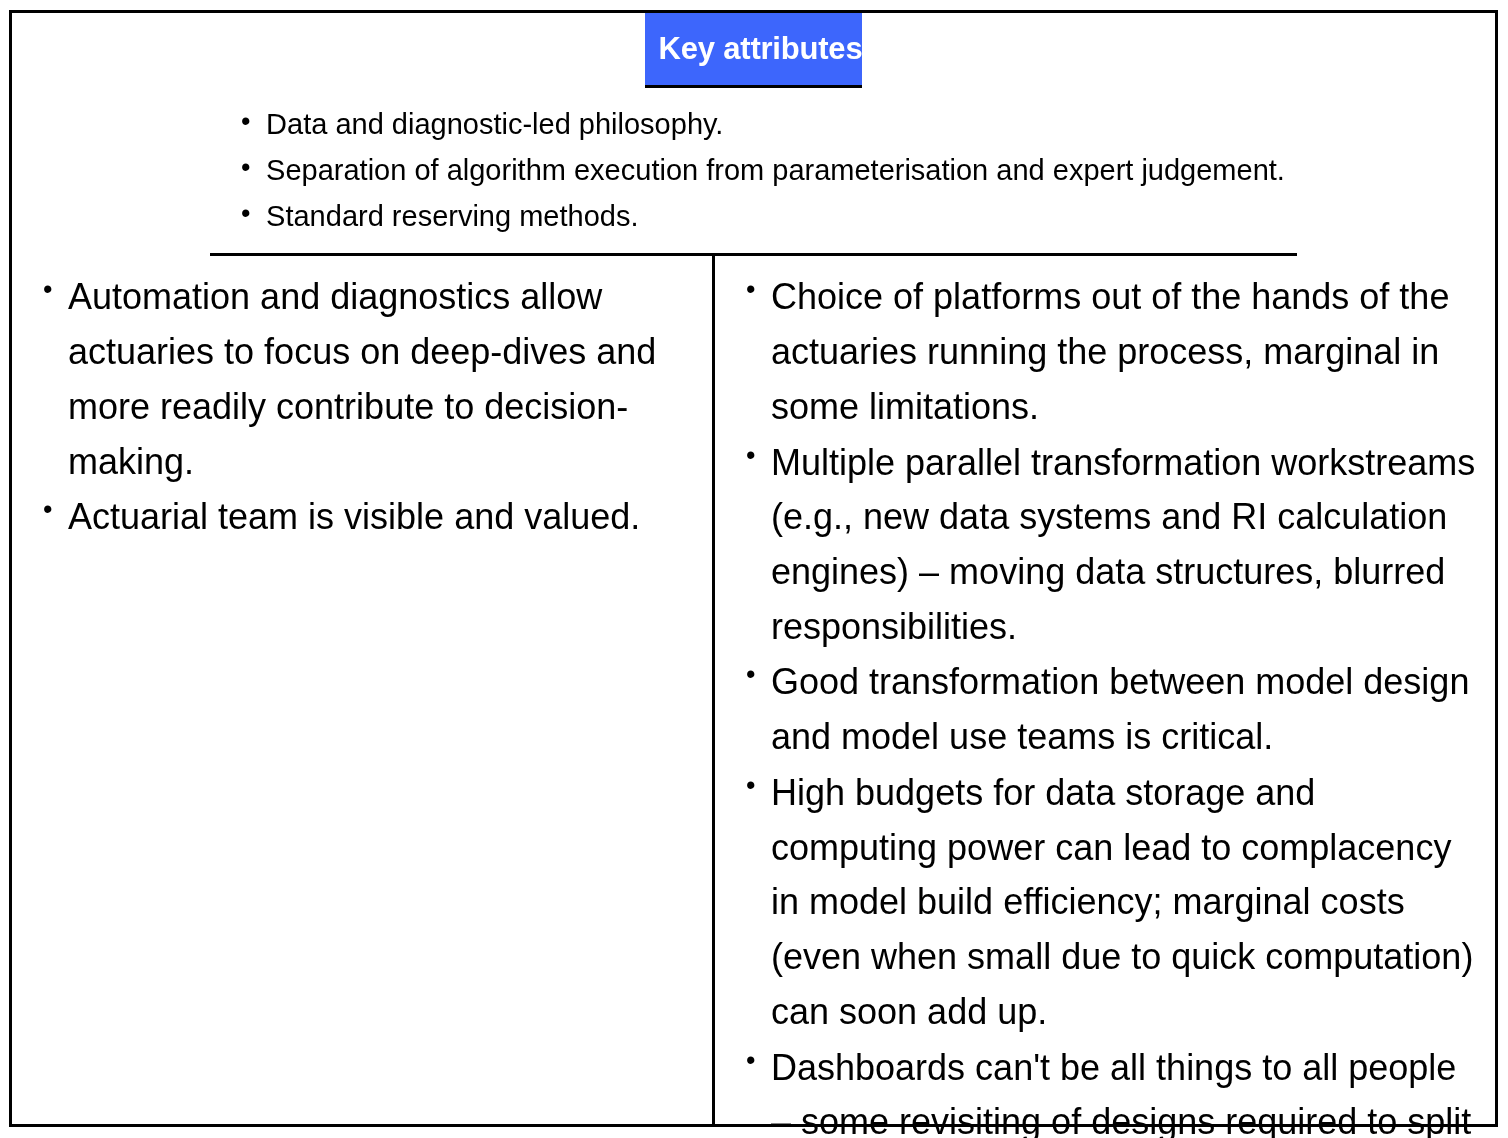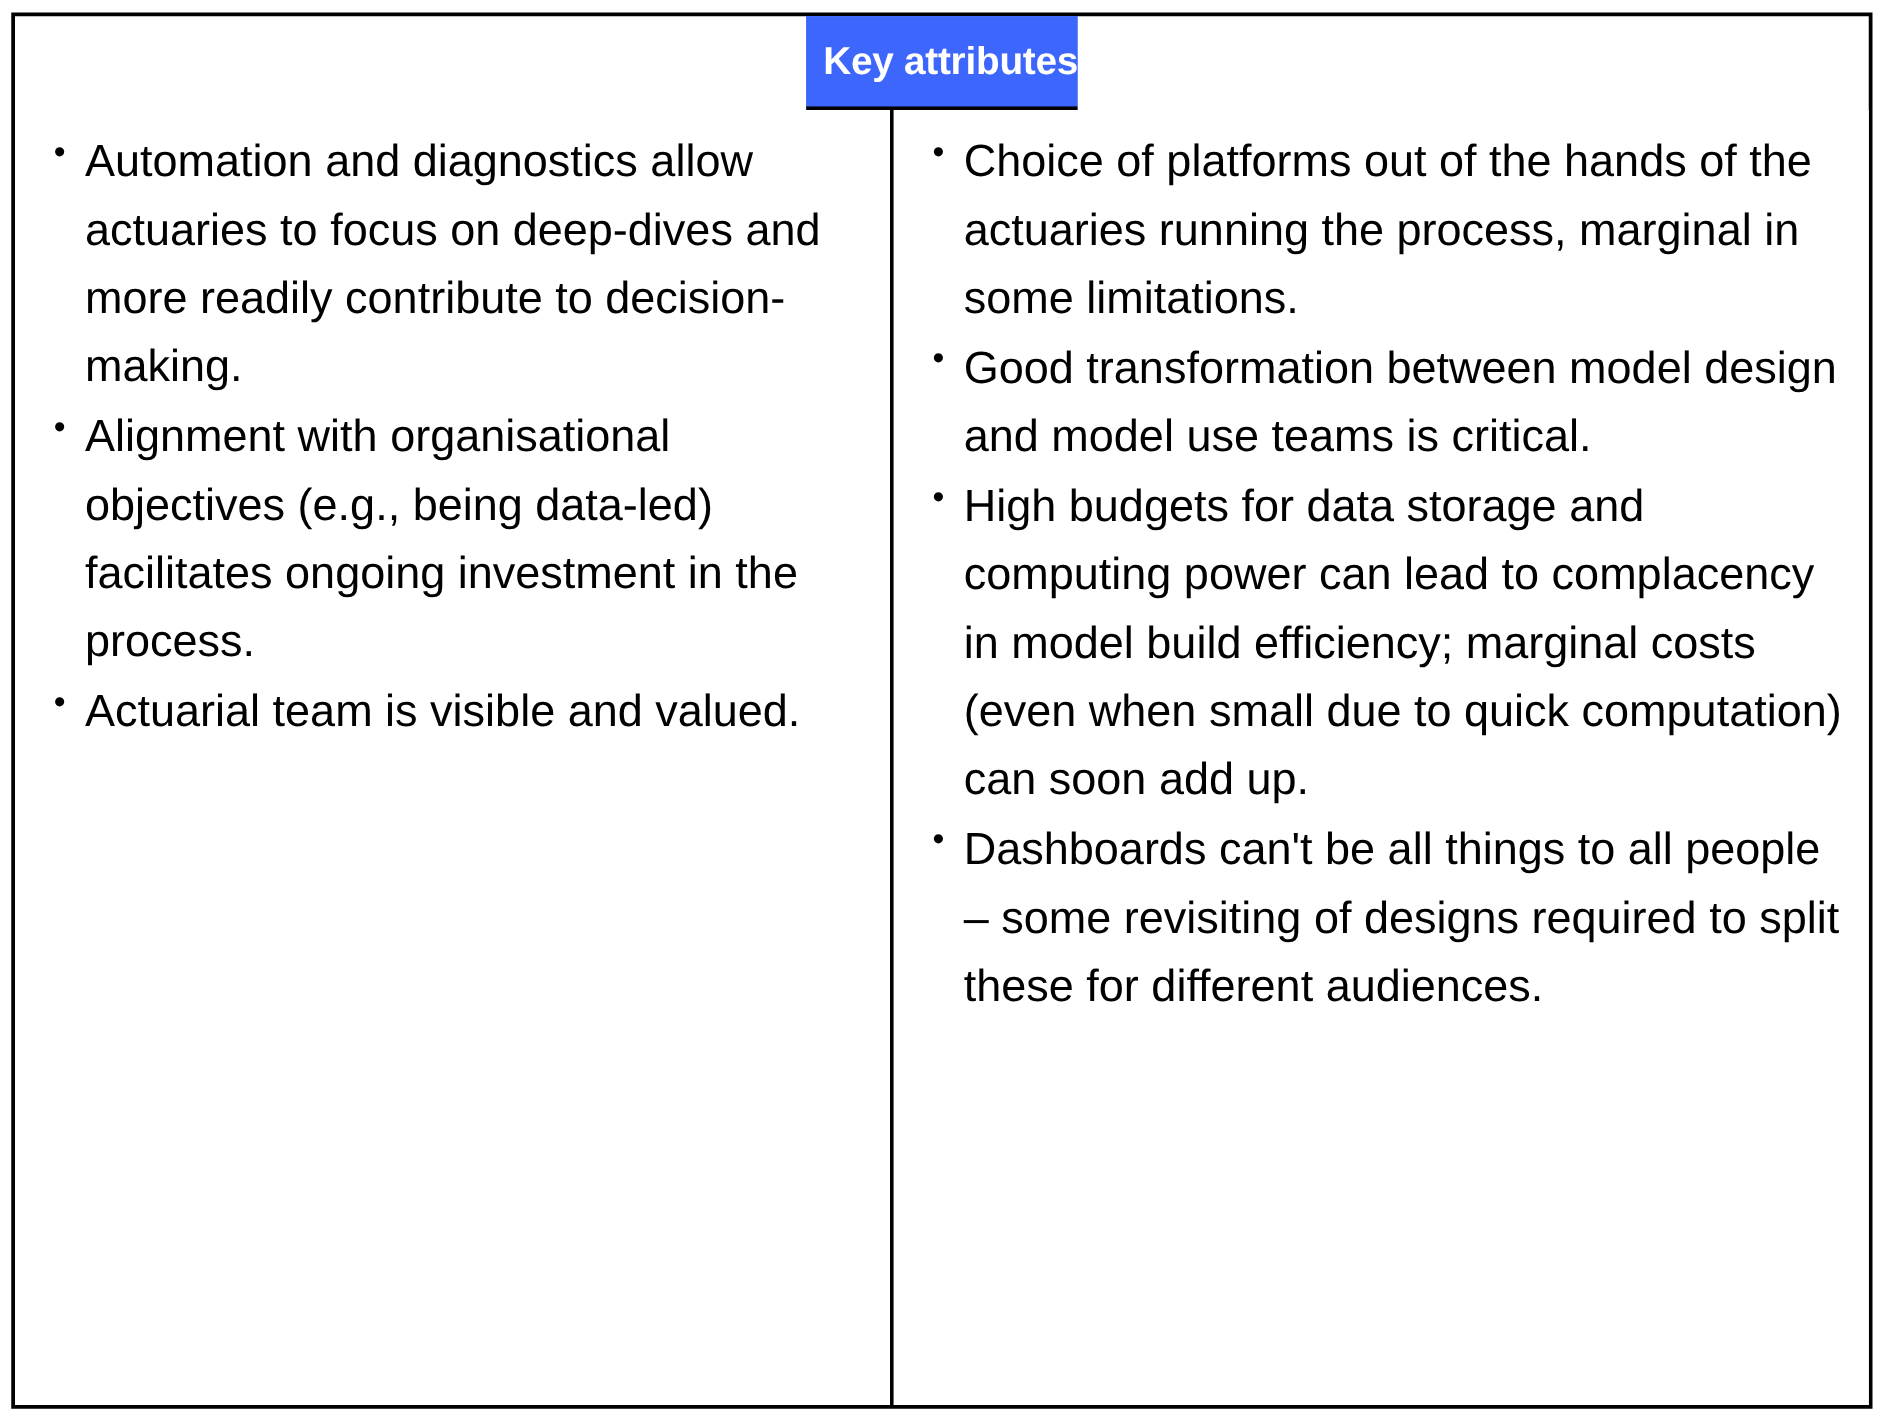--- a/index.html
+++ b/index.html
@@ -114,33 +114,42 @@
 </style>
 </head>
 <body>
 
 <div id="table-wrap">
 
   <div class="hdr-row">
     <div class="hdr-cell hdr-full">Key attributes</div>
   </div>
 
+  <div class="body-row">
+    <div class="body-cell cell-full">
+      <ul class="bullets" id="attributes-list">
+        <li>Data and diagnostic-led philosophy.</li>
+        <li>Separation of algorithm execution from parameterisation and expert judgement.</li>
+        <li>Standard reserving methods.</li>
+      </ul>
+    </div>
+  </div>
 
 
   <div class="body-row last">
     <div class="body-cell cell-left">
       <ul class="bullets">
         <li>Automation and diagnostics allow actuaries to focus on deep-dives and more readily contribute to decision-making.</li>
-        <li>Alignment with organisational objectives (e.g., being data-led) facilitates ongoing investment in the process.</li>
         <li>Actuarial team is visible and valued.</li>
       </ul>
     </div>
     <div class="body-cell cell-right">
       <ul class="bullets">
         <li>Choice of platforms out of the hands of the actuaries running the process, marginal in some limitations.</li>
+        <li>Multiple parallel transformation workstreams (e.g., new data systems and RI calculation engines) – moving data structures, blurred responsibilities.</li>
         <li>Good transformation between model design and model use teams is critical.</li>
         <li>High budgets for data storage and computing power can lead to complacency in model build efficiency; marginal costs (even when small due to quick computation) can soon add up.</li>
         <li>Dashboards can't be all things to all people – some revisiting of designs required to split these for different audiences.</li>
       </ul>
     </div>
   </div>
 
 </div>
 
 </body></html>

